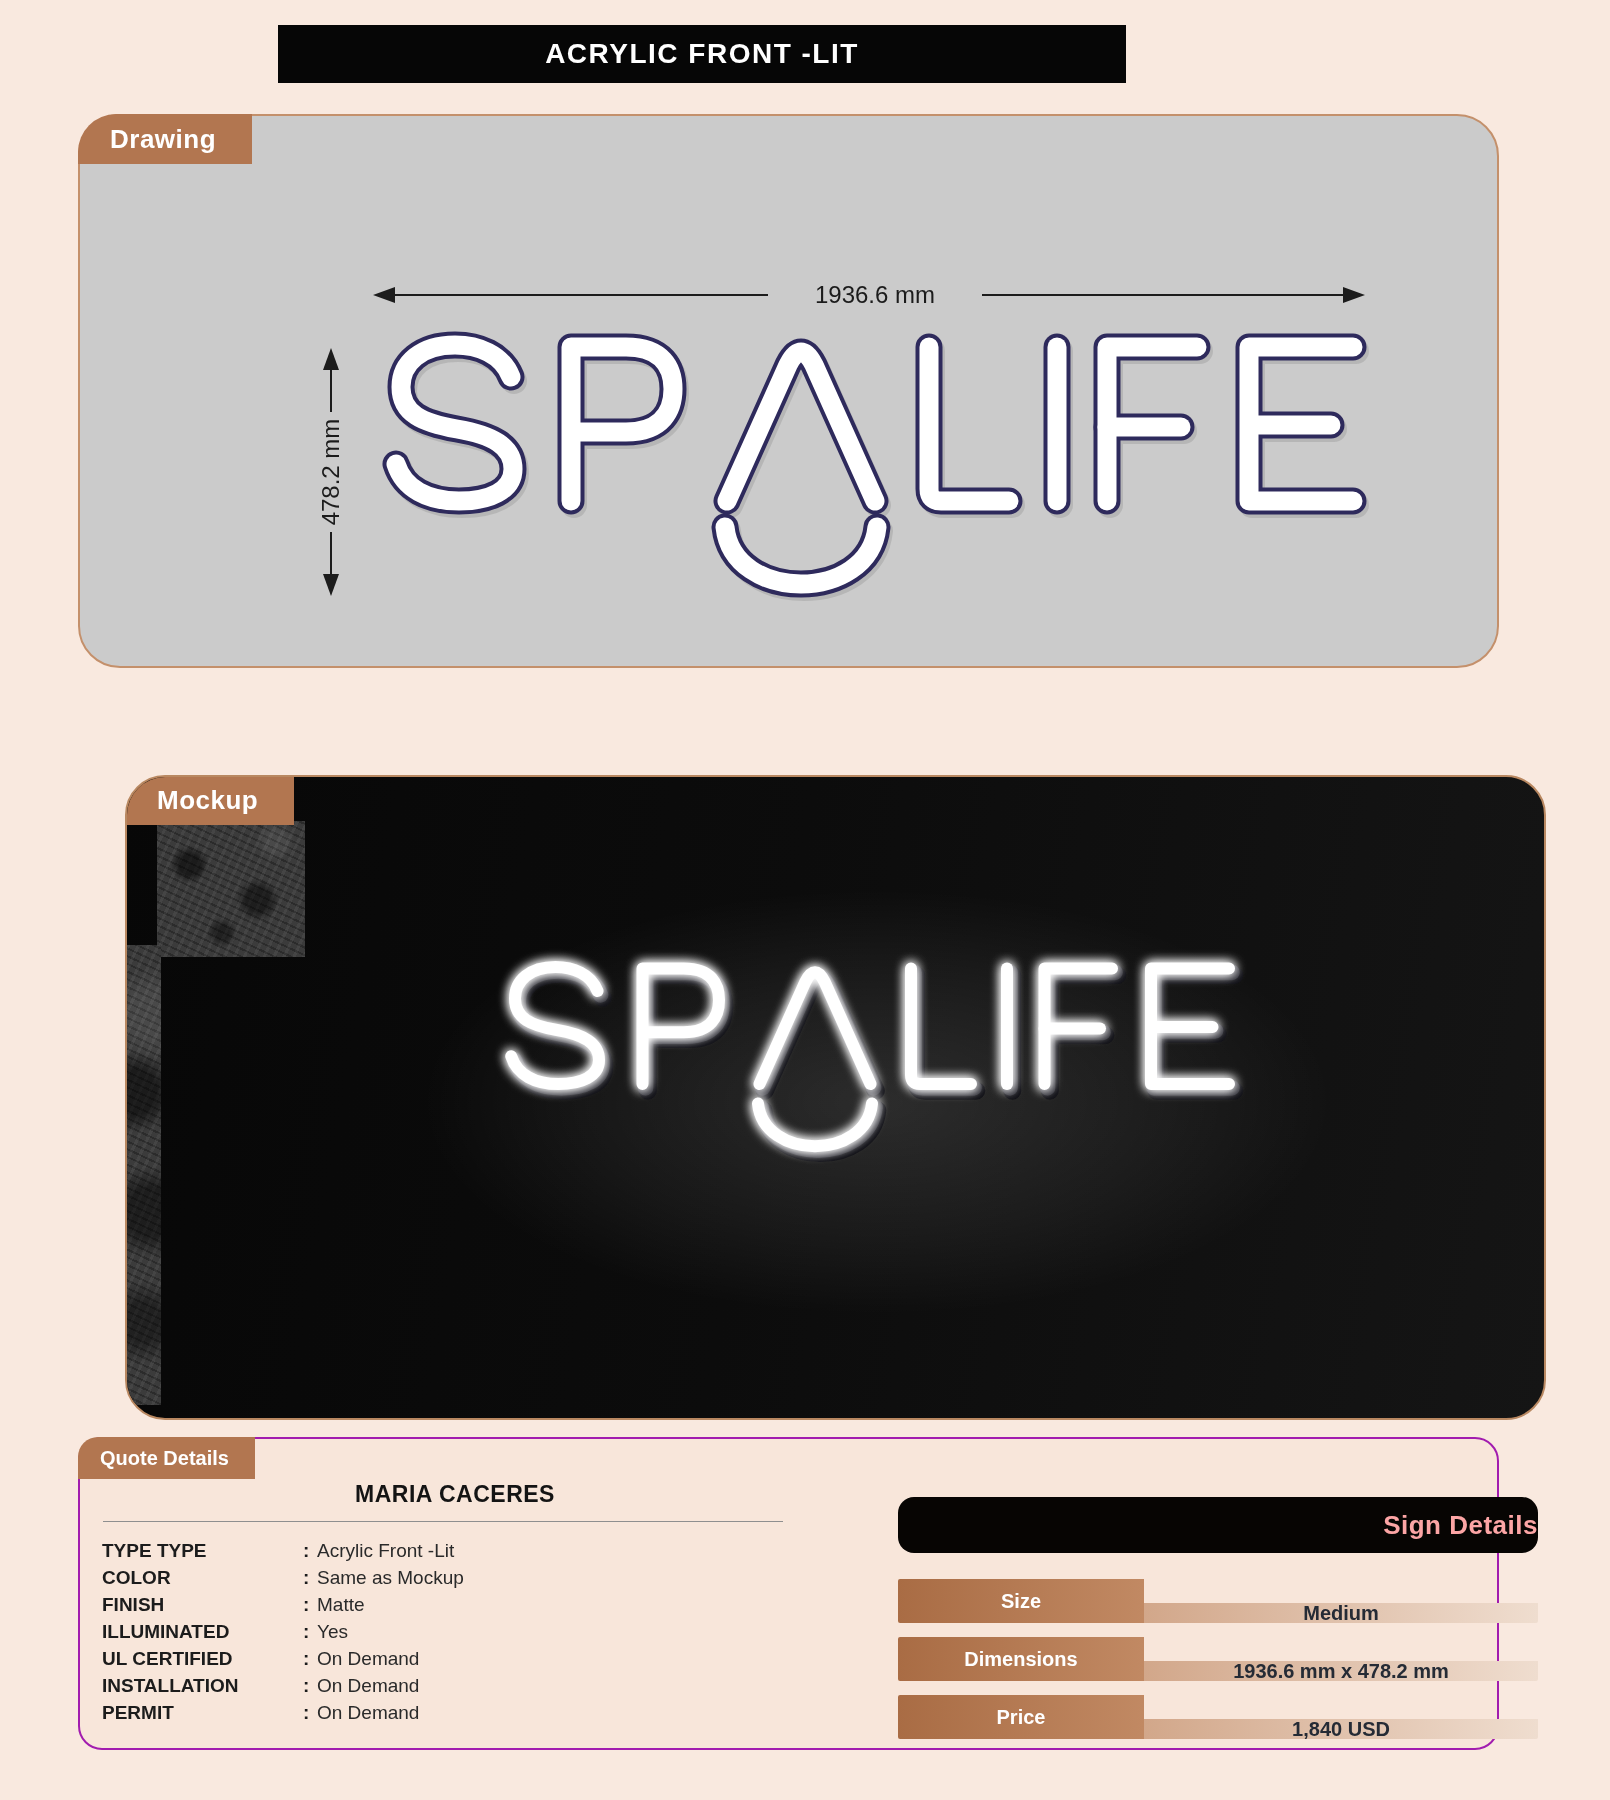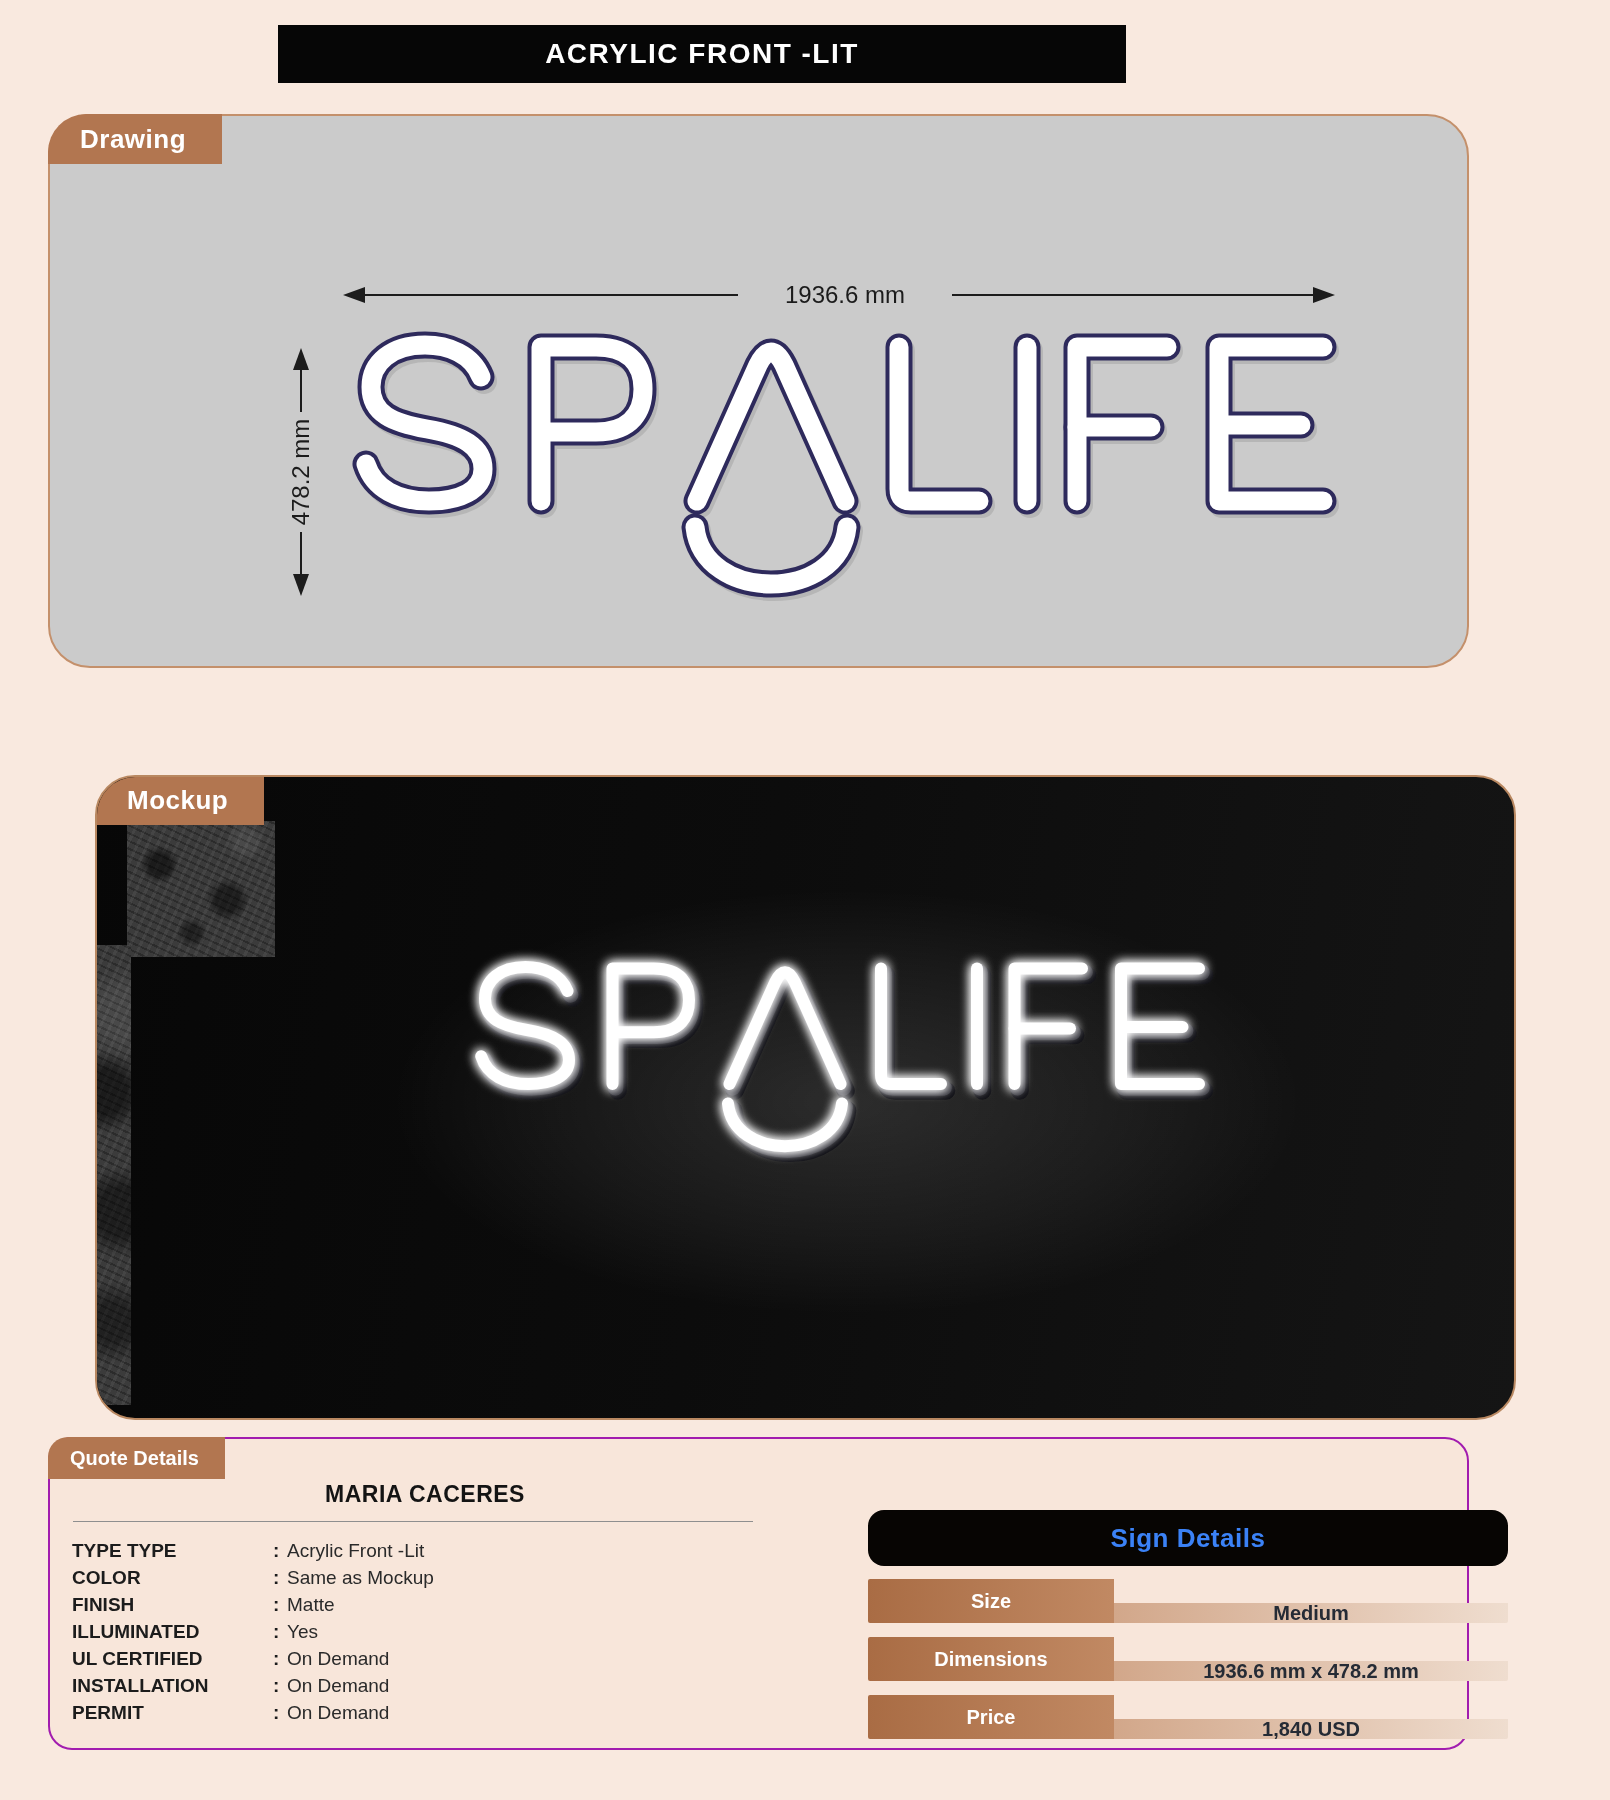--- a/index.html
+++ b/index.html
@@ -6,21 +6,21 @@
   html,body{margin:0;padding:0;background:#f9e9df;}
   .page{position:relative;width:1610px;height:1800px;background:#f9e9df;
         font-family:"Liberation Sans",sans-serif;overflow:hidden;}
 
   
   .banner{position:absolute;left:278px;top:25px;width:848px;height:58px;background:#060606;
           display:flex;align-items:center;justify-content:center;color:#ffffff;
           font-weight:bold;font-size:28px;letter-spacing:1.5px;}
 
   
-  .panel{position:absolute;left:48px;width:1421px;box-sizing:border-box;padding-left:8px;}
+  .panel{position:absolute;left:78px;width:1421px;box-sizing:border-box;padding-left:8px;}
   .tab{position:absolute;top:-2px;left:-2px;background:#b27650;color:#ffffff;font-weight:bold;
        display:flex;align-items:center;z-index:3;}
   .tab-big{height:50px;border-radius:38px 0 0 0;padding:0 36px 0 32px;font-size:26px;letter-spacing:.5px;}
   .tab-small{height:42px;border-radius:20px 0 0 0;padding:0 26px 0 22px;font-size:20px;}
 
   
   .panel-drawing{top:114px;height:554px;background:#cbcbcb;border:2px solid #c4906b;border-radius:42px;}
   .panel-drawing svg{position:absolute;left:0;top:0;}
   svg text{font-family:"Liberation Sans",sans-serif;fill:#1c1c1c;}
 
@@ -46,22 +46,22 @@
   .customer-name{position:absolute;left:20px;top:42px;width:710px;text-align:center;
                  font-size:23px;font-weight:bold;color:#141414;letter-spacing:.5px;}
   .name-rule{position:absolute;left:23px;top:82px;width:680px;height:0;border-top:1.5px solid #8f8f8f;}
   .fields{position:absolute;left:22px;top:98px;width:700px;}
   .field-row{display:flex;height:27px;line-height:27px;font-size:19px;color:#1c1c1c;}
   .field-label{width:201px;font-weight:bold;}
   .field-colon{width:14px;font-weight:bold;}
   .field-value{flex:1;color:#2a2a2a;}
 
   .sd-header{position:absolute;left:818px;top:58px;width:640px;height:56px;background:#070503;
-             border-radius:16px;color:#3b82f6;display:flex;align-items:center;justify-content:center;
-             font-size:26px;font-weight:bold;letter-spacing:.5px;margin-top:13px;}
+             border-radius:16px;color:#fca5a5;display:flex;align-items:center;justify-content:flex-end;
+             font-size:26px;font-weight:bold;letter-spacing:.5px;}
   .sd-row{position:absolute;left:818px;width:640px;height:44px;display:flex;border-radius:2px;overflow:hidden;}
   .sd-row-1{top:140px;} .sd-row-2{top:198px;} .sd-row-3{top:256px;}
   .sd-label{width:246px;background:linear-gradient(90deg,#a96c44 0%,#c18963 100%);color:#ffffff;
             display:flex;align-items:center;justify-content:center;font-size:20px;font-weight:bold;}
   .sd-value{flex:1;background:linear-gradient(90deg,#d2a78a 0%,#efddcf 100%);color:#252b35;
             display:flex;align-items:center;justify-content:center;font-size:20px;font-weight:bold;margin-top:24px;}
 </style>
 </head>
 <body>
 

